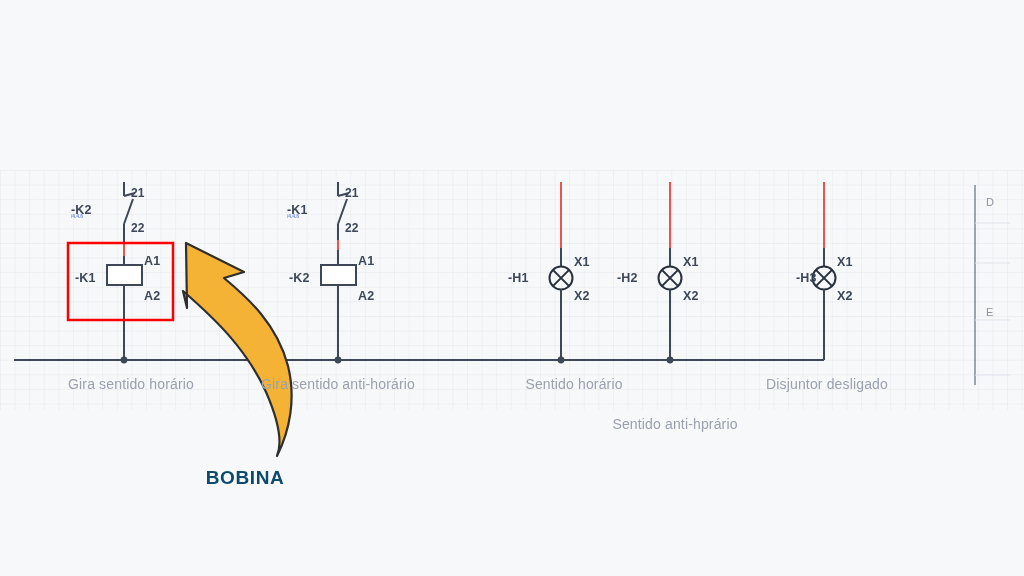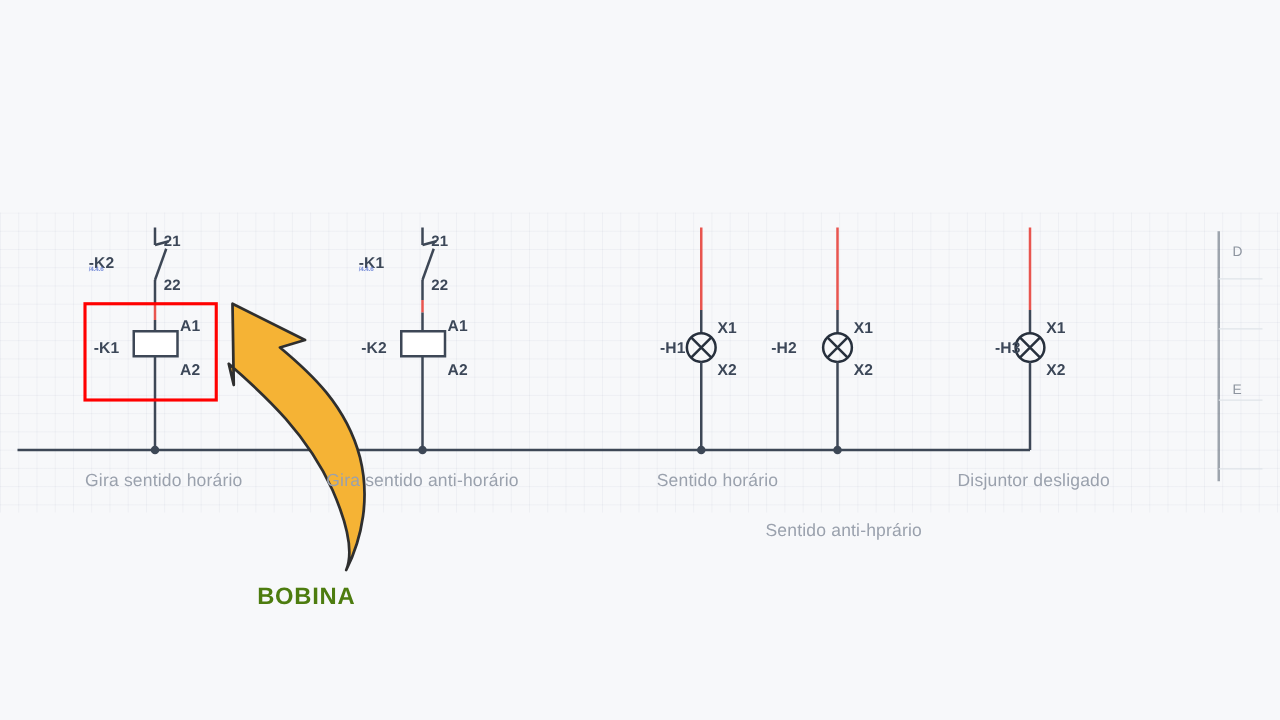--- a/index.html
+++ b/index.html
@@ -57,21 +57,21 @@
   }
   .rowmark{
     position:absolute;
     color:#8d949f;
     font-size:11px;
     font-weight:normal;
     white-space:nowrap;
   }
   .bobina-text{
     position:absolute;
-    color:#4d7c0f;
+    color:#0c4a6e;
     font-weight:bold;
     font-size:19px;
     letter-spacing:.6px;
     white-space:nowrap;
     transform:translateX(-50%);
   }
 </style>
 </head>
 <body>
 
@@ -170,21 +170,21 @@
   <div class="lbl term" style="left:345px;top:221px;">22</div>
   <div class="lbl" style="left:287px;top:203px;">-K1</div>
   <div class="xref" style="left:287px;top:213px;">/4.4.6</div>
   <div class="lbl" style="left:358px;top:254px;">A1</div>
   <div class="lbl" style="left:358px;top:289px;">A2</div>
   <div class="lbl" style="left:289px;top:271px;">-K2</div>
   <div class="caption" style="left:338px;top:376px;">Gira sentido anti-horário</div>
 
   <div class="lbl" style="left:574px;top:255px;">X1</div>
   <div class="lbl" style="left:574px;top:289px;">X2</div>
-  <div class="lbl" style="left:528px;top:271px;">-H1</div>
+  <div class="lbl" style="left:508px;top:271px;">-H1</div>
   <div class="caption" style="left:574px;top:376px;">Sentido horário</div>
 
   <div class="lbl" style="left:683px;top:255px;">X1</div>
   <div class="lbl" style="left:683px;top:289px;">X2</div>
   <div class="lbl" style="left:617px;top:271px;">-H2</div>
   <div class="caption" style="left:675px;top:376px;margin-top:40px;">Sentido anti-hprário</div>
 
   <div class="lbl" style="left:837px;top:255px;">X1</div>
   <div class="lbl" style="left:837px;top:289px;">X2</div>
   <div class="lbl" style="left:771px;top:271px;margin-left:25px;">-H3</div>

